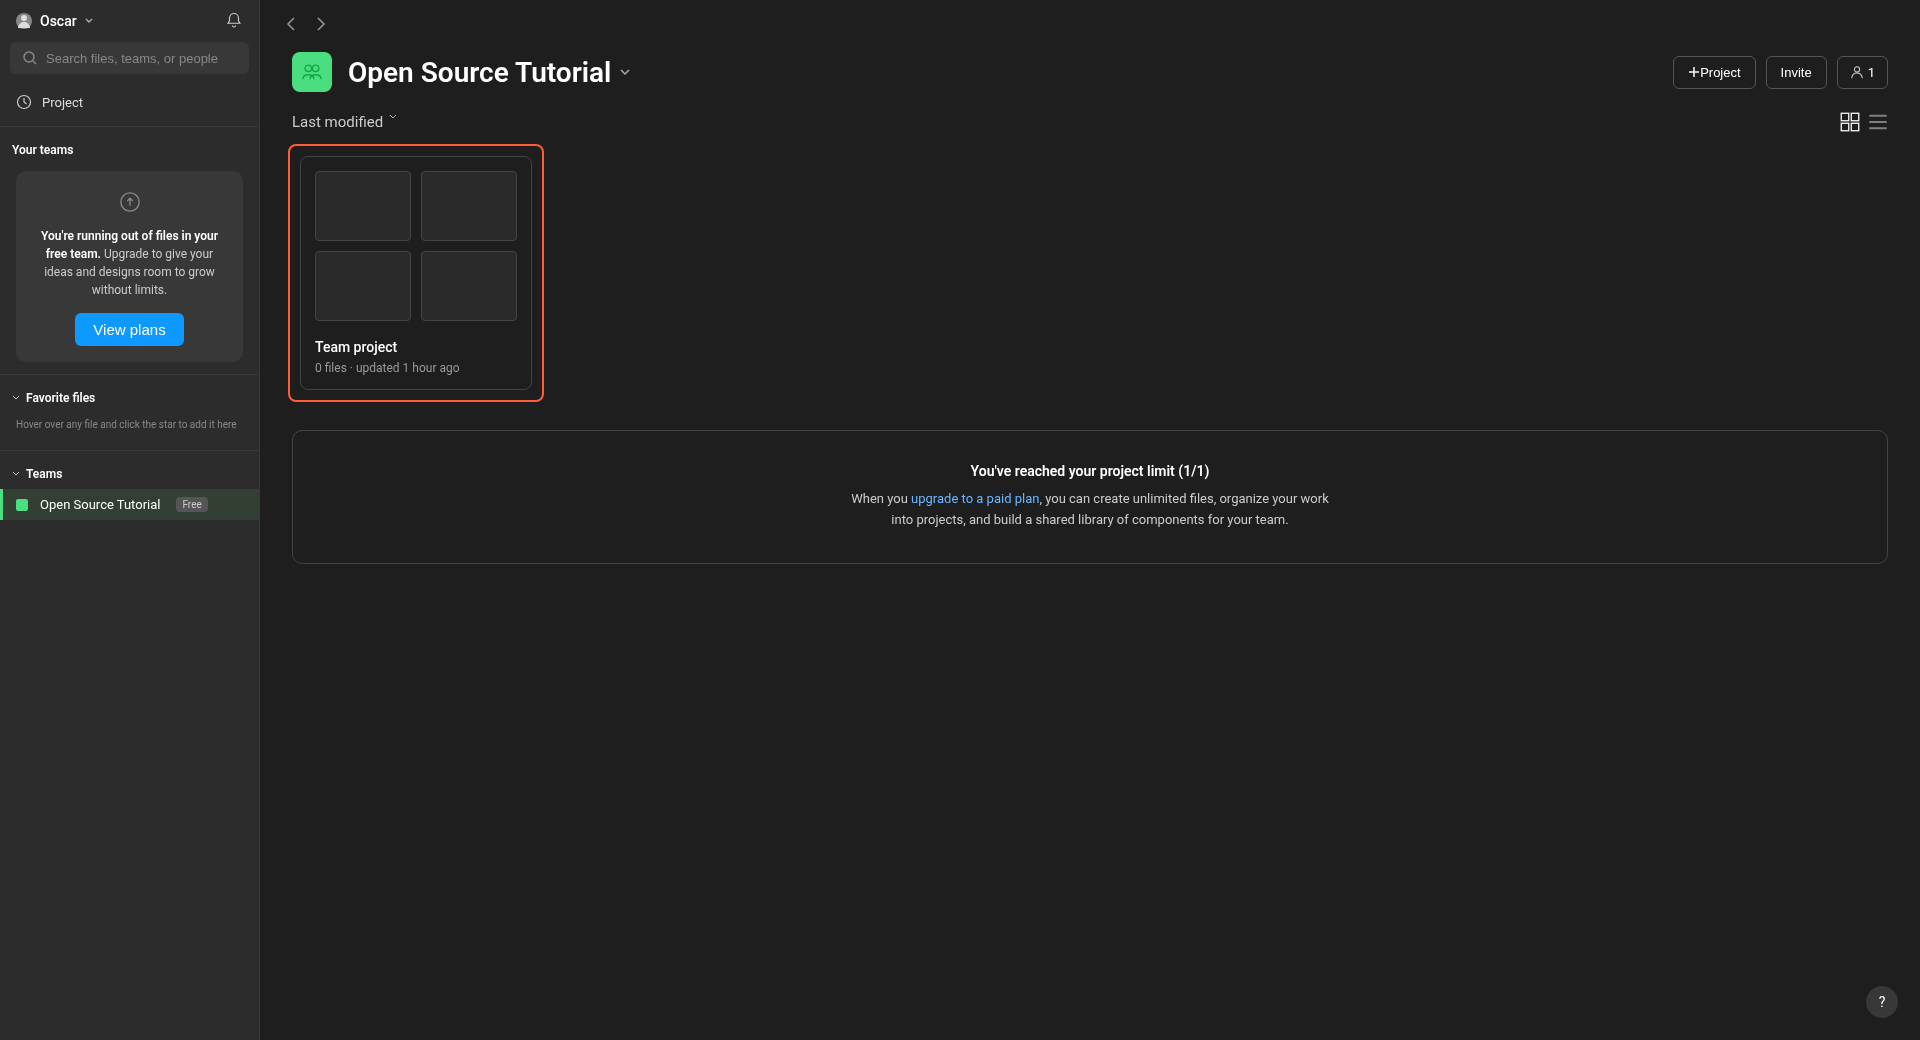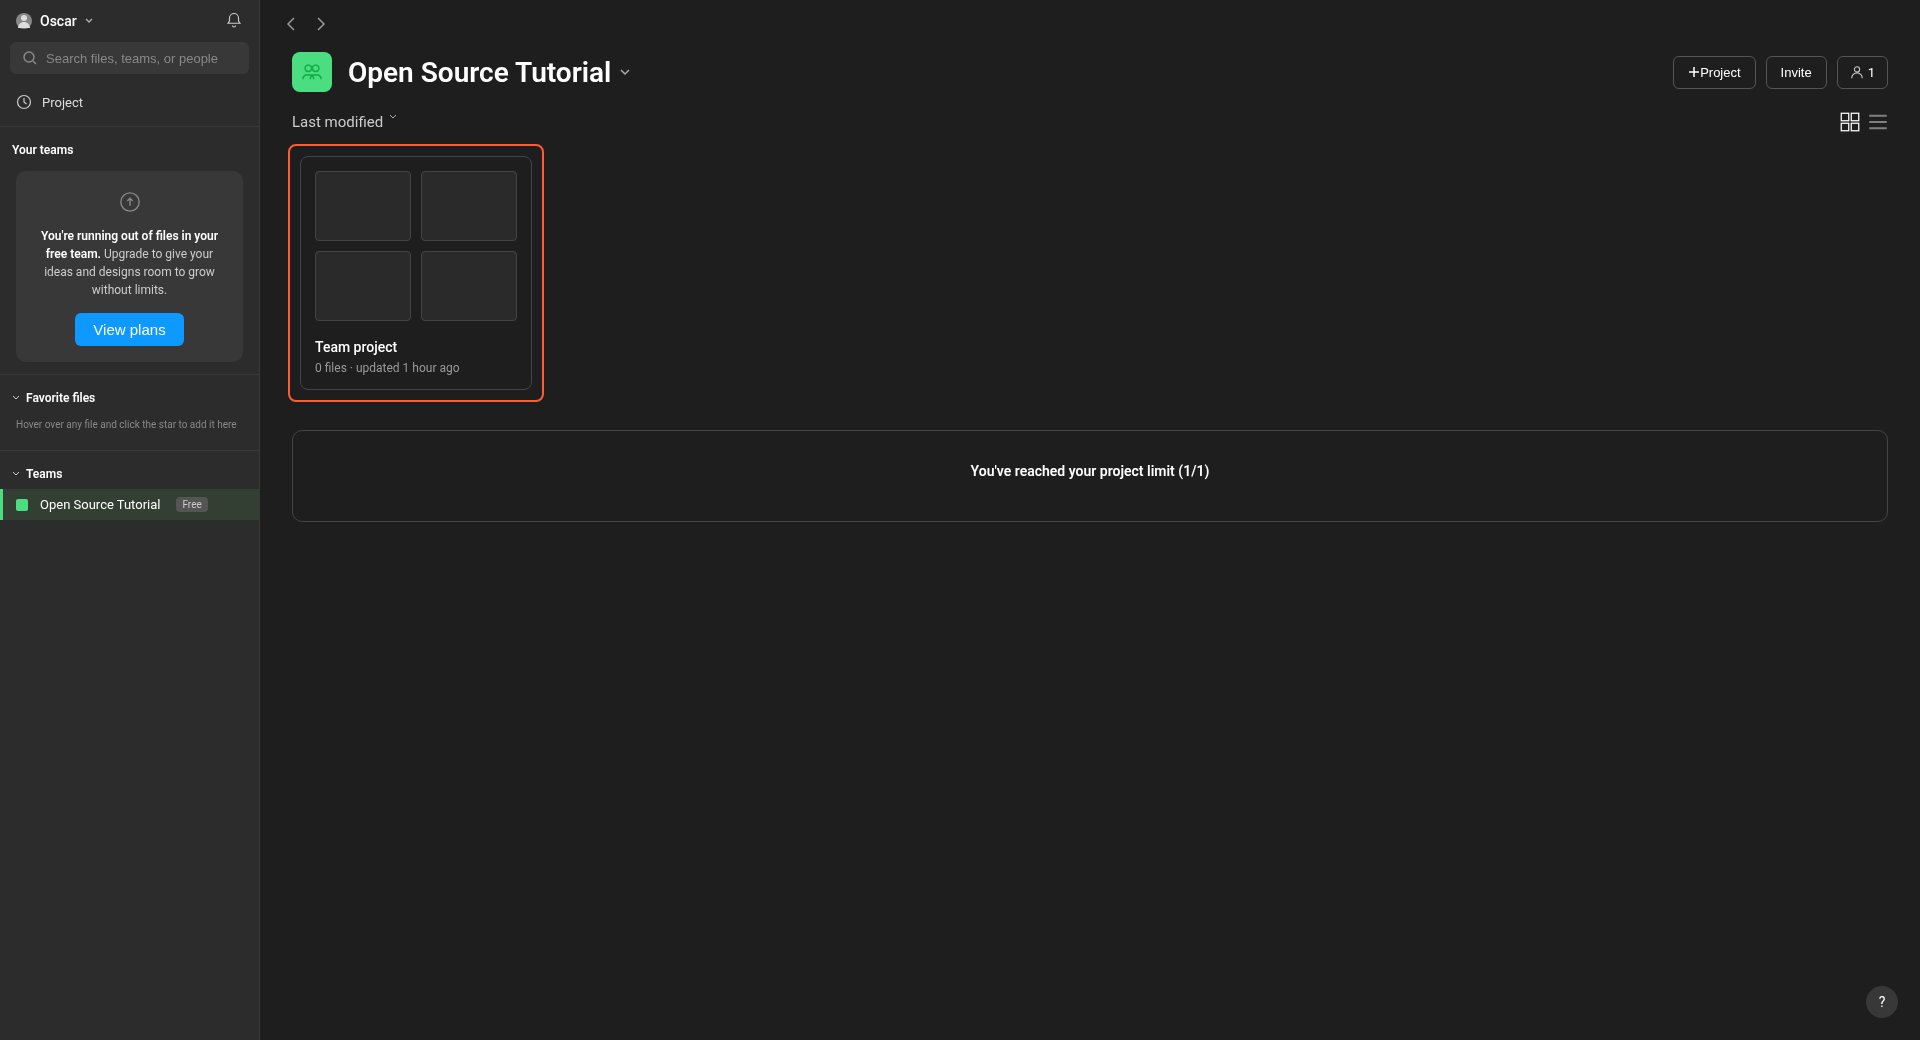--- a/index.html
+++ b/index.html
@@ -535,19 +535,22 @@
         </div>
         <div class="project-meta">
           <div class="project-name">Team project</div>
           <div class="project-sub">0 files · updated 1 hour ago</div>
         </div>
       </div>
     </div>
 
     <div class="limit-notice">
       <div class="limit-title">You've reached your project limit (1/1)</div>
+      <div class="limit-body">
+        <span>When you </span><a href="#">upgrade to a paid plan</a><span>, you can create unlimited files, organize your work into projects, and build a shared library of components for your team.</span>
+      </div>
     </div>
   </div>
 </main>
 
 <div class="help-fab">
   <span>?</span>
 </div>
 
 </body></html>

